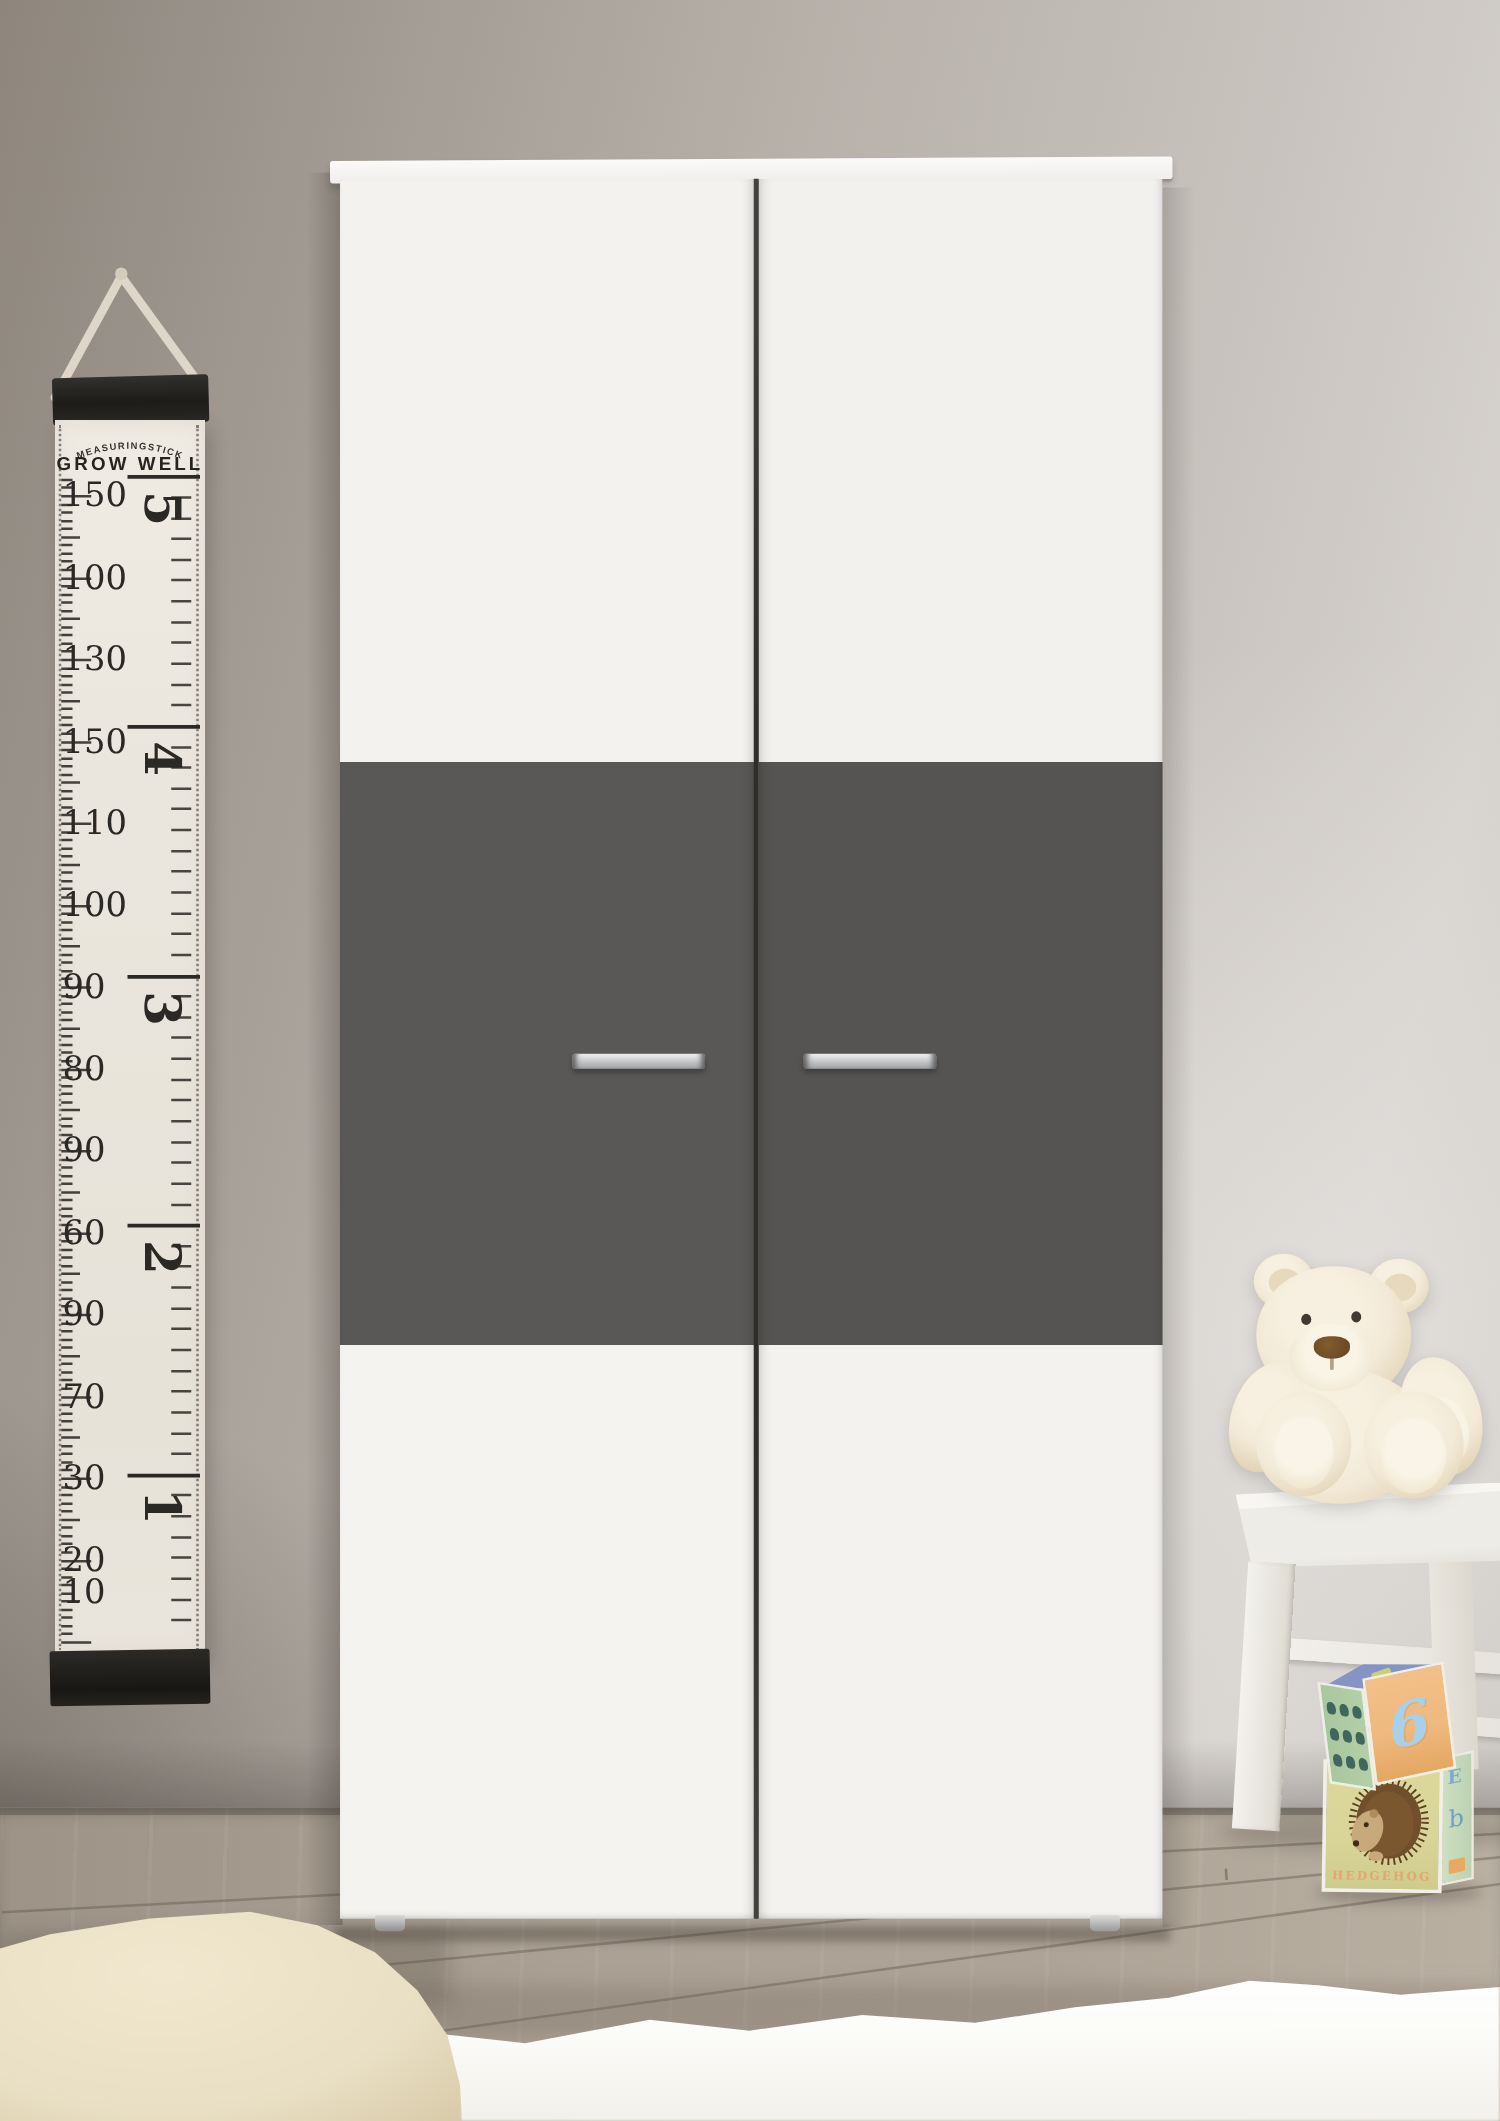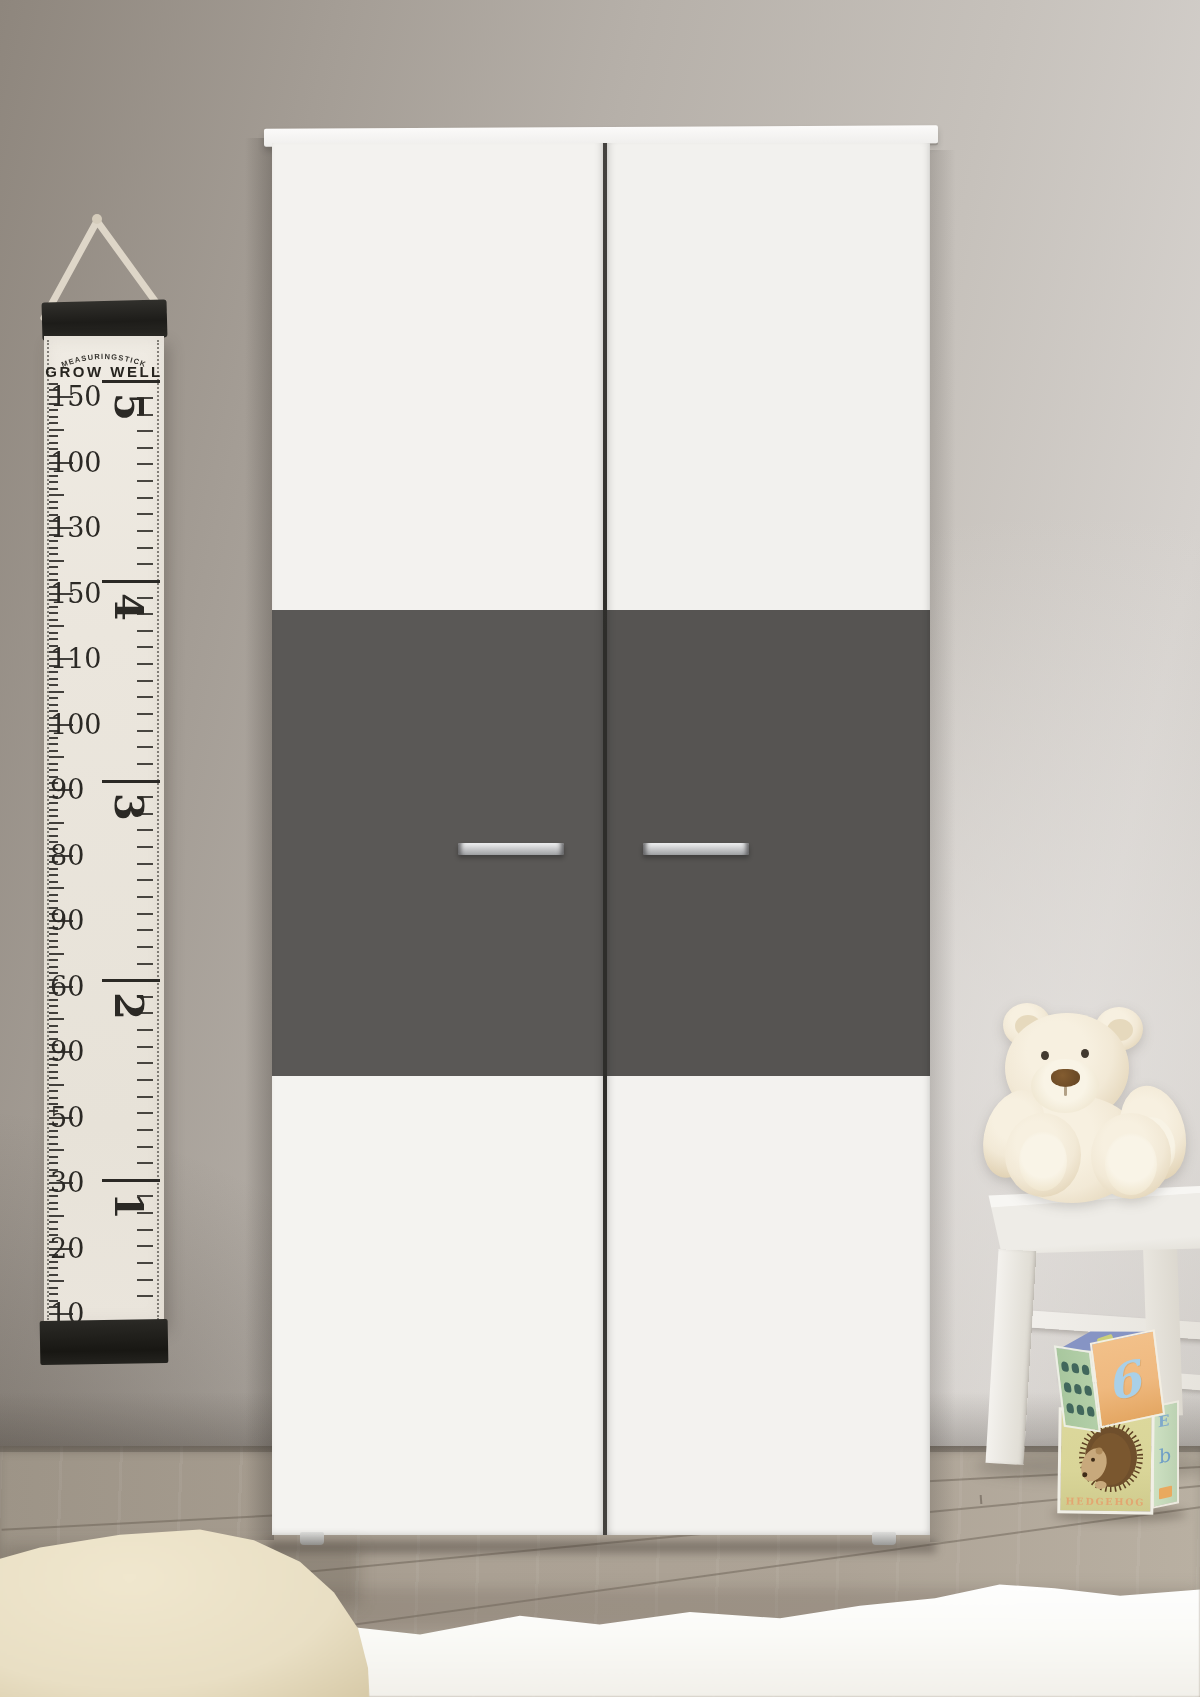--- a/index.html
+++ b/index.html
@@ -335,24 +335,24 @@
         <div class="cm-num" style="top: 108.5px;">100</div>
         <div class="cm-num" style="top: 174px;">130</div>
         <div class="cm-num" style="top: 239.5px;">150</div>
         <div class="cm-num" style="top: 305px;">110</div>
         <div class="cm-num" style="top: 370.5px;">100</div>
         <div class="cm-num" style="top: 436px;">90</div>
         <div class="cm-num" style="top: 501.5px;">80</div>
         <div class="cm-num" style="top: 567px;">90</div>
         <div class="cm-num" style="top: 632.5px;">60</div>
         <div class="cm-num" style="top: 698px;">90</div>
-        <div class="cm-num" style="top: 763.5px;">50</div>
+        <div class="cm-num" style="top: 763.5px;">70</div>
         <div class="cm-num" style="top: 829px;">30</div>
         <div class="cm-num" style="top: 894.5px;">20</div>
-        <div class="cm-num" style="top: 960px;">10</div>
+        <div class="cm-num" style="top: 920px;">10</div>
         <div class="ft-line" style="top: 44.28px;"></div>
         <div class="ft-num" style="top: 48.28px;">5</div>
         <div class="ft-line" style="top: 243.924px;"></div>
         <div class="ft-num" style="top: 247.924px;">4</div>
         <div class="ft-line" style="top: 443.568px;"></div>
         <div class="ft-num" style="top: 447.568px;">3</div>
         <div class="ft-line" style="top: 643.212px;"></div>
         <div class="ft-num" style="top: 647.212px;">2</div>
         <div class="ft-line" style="top: 842.856px;"></div>
         <div class="ft-num" style="top: 846.856px;">1</div>

